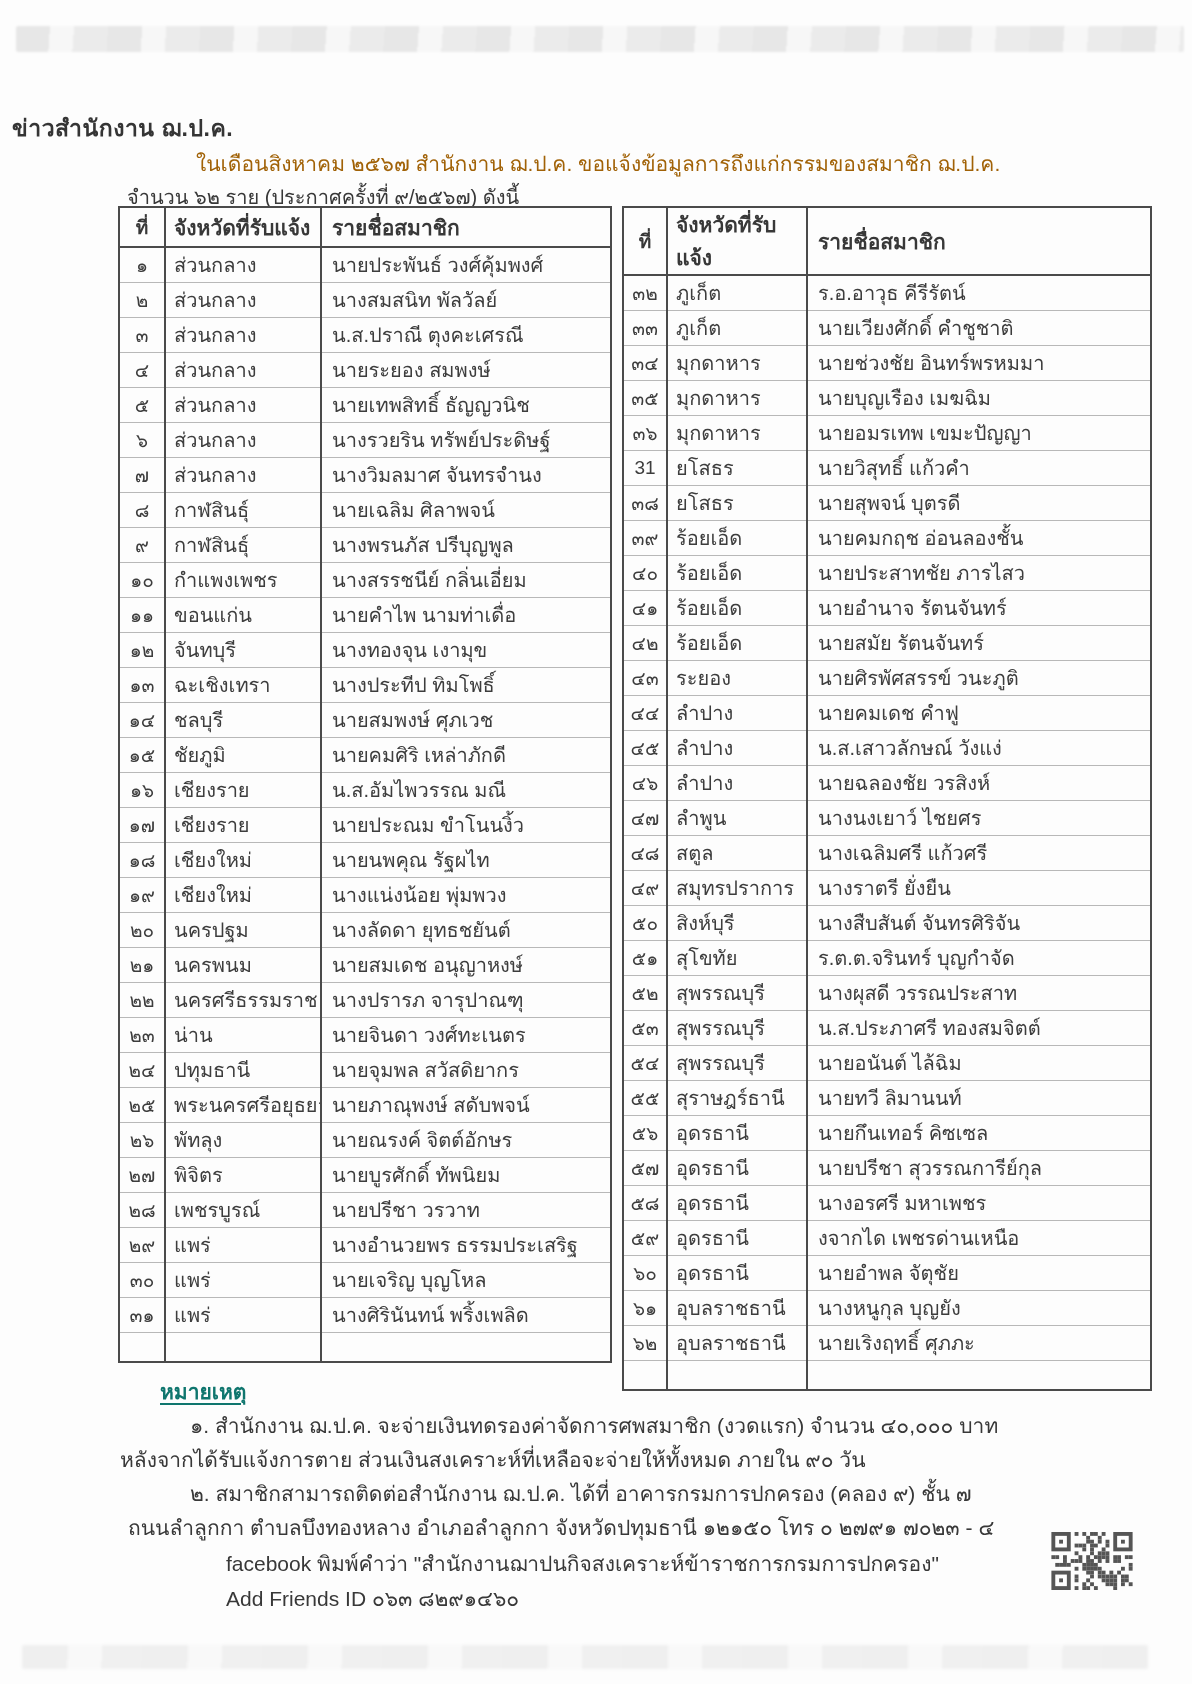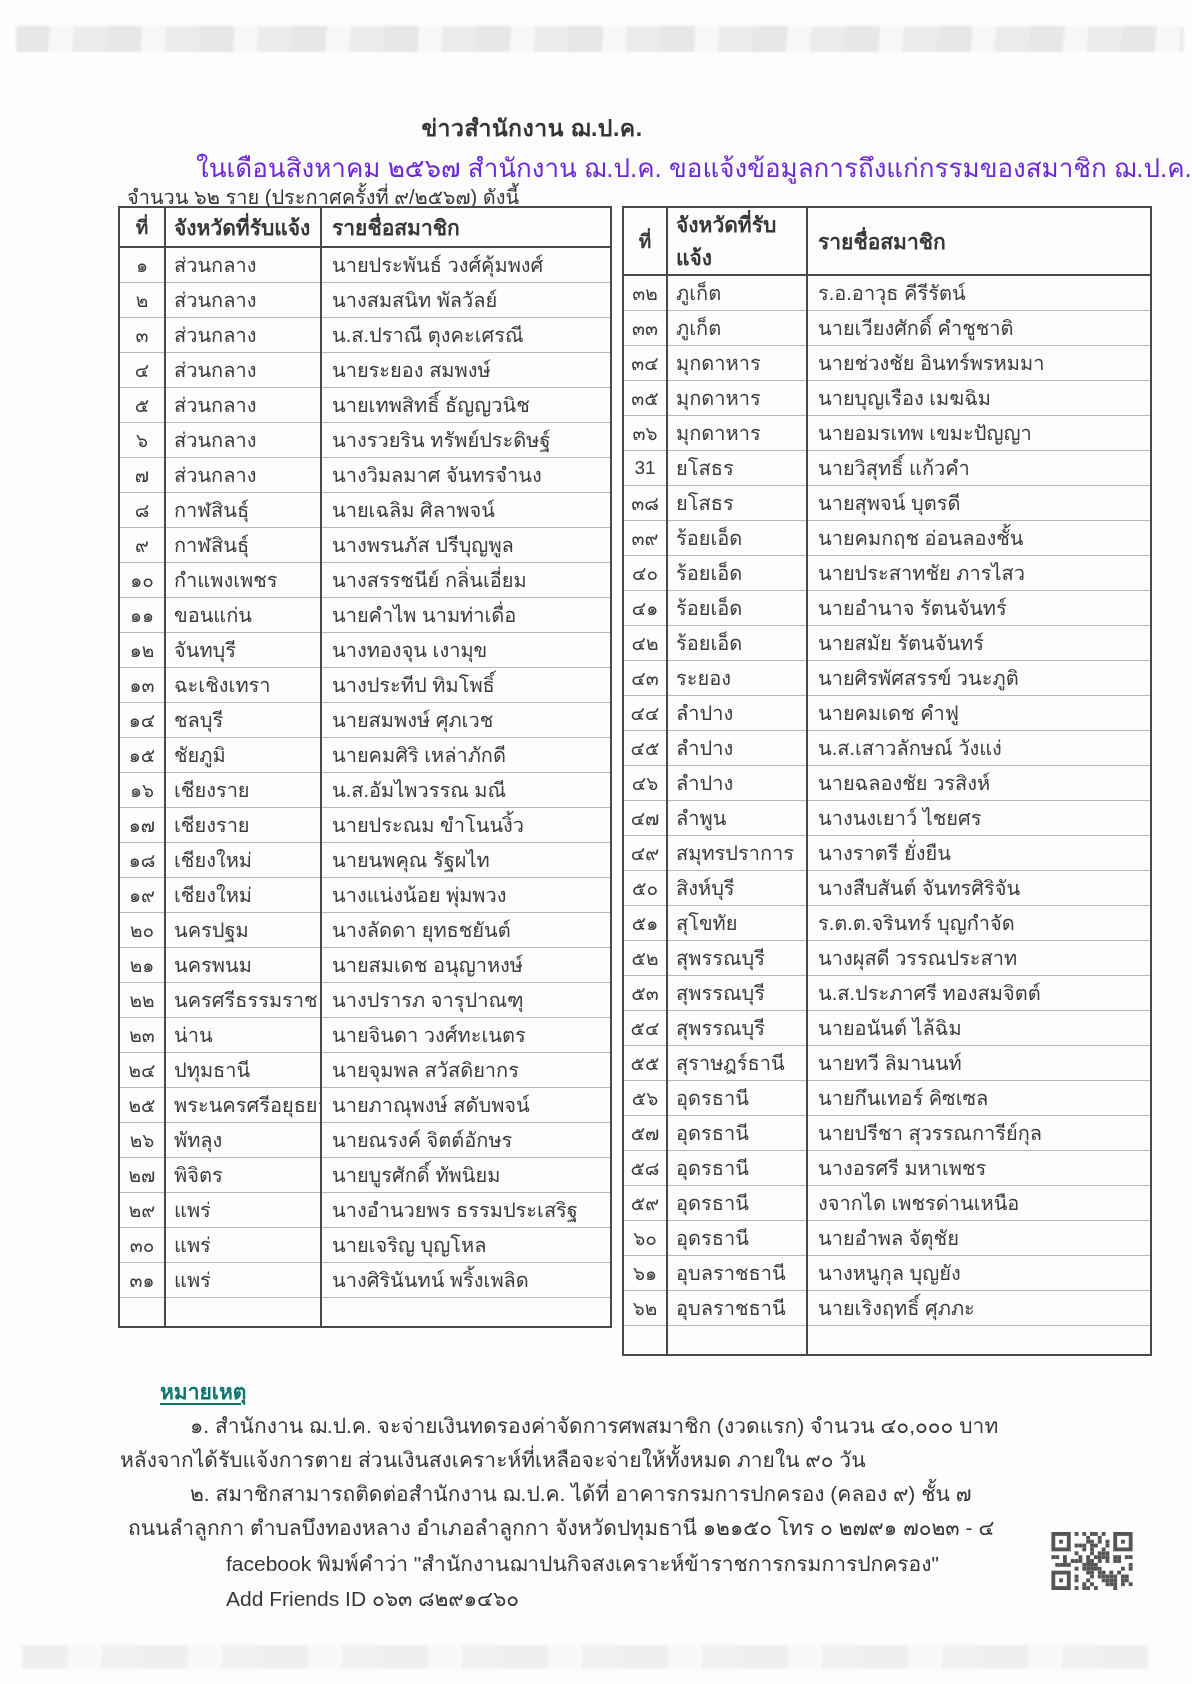--- a/index.html
+++ b/index.html
@@ -7,23 +7,23 @@
   .page{position:relative;width:1192px;height:1684px;background:#fdfdfd;overflow:hidden;}
 
   
   .scan-band-top{position:absolute;left:16px;top:26px;width:1168px;height:26px;
     background:repeating-linear-gradient(94deg,rgba(0,0,0,.085) 0 34px,rgba(0,0,0,.025) 34px 58px,rgba(0,0,0,.07) 58px 92px);
     filter:blur(1.2px);border-radius:2px;}
   .scan-band-bottom{position:absolute;left:22px;top:1645px;width:1126px;height:24px;
     background:repeating-linear-gradient(92deg,rgba(0,0,0,.055) 0 46px,rgba(0,0,0,.015) 46px 80px,rgba(0,0,0,.05) 80px 120px);
     filter:blur(1.4px);border-radius:2px;}
 
-  .doc-title{position:absolute;left:4px;top:110px;width:1056px;text-align:center;
+  .doc-title{position:absolute;left:12px;top:110px;width:1056px;
     font-size:23px;font-weight:bold;color:#353535;letter-spacing:.5px;}
-  .doc-intro1{position:absolute;left:196px;top:147px;font-size:26px;color:#6d28d9;}
+  .doc-intro1{position:absolute;left:196px;top:147px;font-size:21px;color:#a16207;}
   .doc-intro2{position:absolute;left:127px;top:181px;font-size:20px;color:#383838;}
 
   table.roster{position:absolute;top:206px;border-collapse:collapse;table-layout:fixed;
     border:2px solid #4a4a4a;background:transparent;}
   table.roster.left{left:118px;width:492px;}
   table.roster.right{left:622px;width:528px;}
   table.roster th{height:38px;font-size:21px;font-weight:bold;color:#383838;text-align:center;
     border-bottom:2px solid #4a4a4a;padding:0 2px;}
   table.roster td{height:34px;font-size:20px;color:#3d3d3d;border-bottom:1px solid #b8b8b8;
     padding:0 4px;white-space:nowrap;overflow:hidden;}
@@ -199,20 +199,25 @@
           <td class="c-no">๒๖</td>
           <td class="c-prov">พัทลุง</td>
           <td class="c-name">นายณรงค์ จิตต์อักษร</td>
         </tr>
         <tr>
           <td class="c-no">๒๗</td>
           <td class="c-prov">พิจิตร</td>
           <td class="c-name">นายบูรศักดิ์ ทัพนิยม</td>
         </tr>
         <tr>
+          <td class="c-no">๒๘</td>
+          <td class="c-prov">เพชรบูรณ์</td>
+          <td class="c-name">นายปรีชา วรวาท</td>
+        </tr>
+        <tr>
           <td class="c-no">๒๙</td>
           <td class="c-prov">แพร่</td>
           <td class="c-name">นางอำนวยพร ธรรมประเสริฐ</td>
         </tr>
         <tr>
           <td class="c-no">๓๐</td>
           <td class="c-prov">แพร่</td>
           <td class="c-name">นายเจริญ บุญโหล</td>
         </tr>
         <tr>
@@ -314,20 +319,25 @@
         </tr>
         <tr>
           <td class="c-no">๔๖</td>
           <td class="c-prov">ลำปาง</td>
           <td class="c-name">นายฉลองชัย วรสิงห์</td>
         </tr>
         <tr>
           <td class="c-no">๔๗</td>
           <td class="c-prov">ลำพูน</td>
           <td class="c-name">นางนงเยาว์ ไชยศร</td>
+        </tr>
+        <tr>
+          <td class="c-no">๔๘</td>
+          <td class="c-prov">สตูล</td>
+          <td class="c-name">นางเฉลิมศรี แก้วศรี</td>
         </tr>
         <tr>
           <td class="c-no">๔๙</td>
           <td class="c-prov">สมุทรปราการ</td>
           <td class="c-name">นางราตรี ยั่งยืน</td>
         </tr>
         <tr>
           <td class="c-no">๕๐</td>
           <td class="c-prov">สิงห์บุรี</td>
           <td class="c-name">นางสืบสันต์ จันทรศิริจัน</td>

